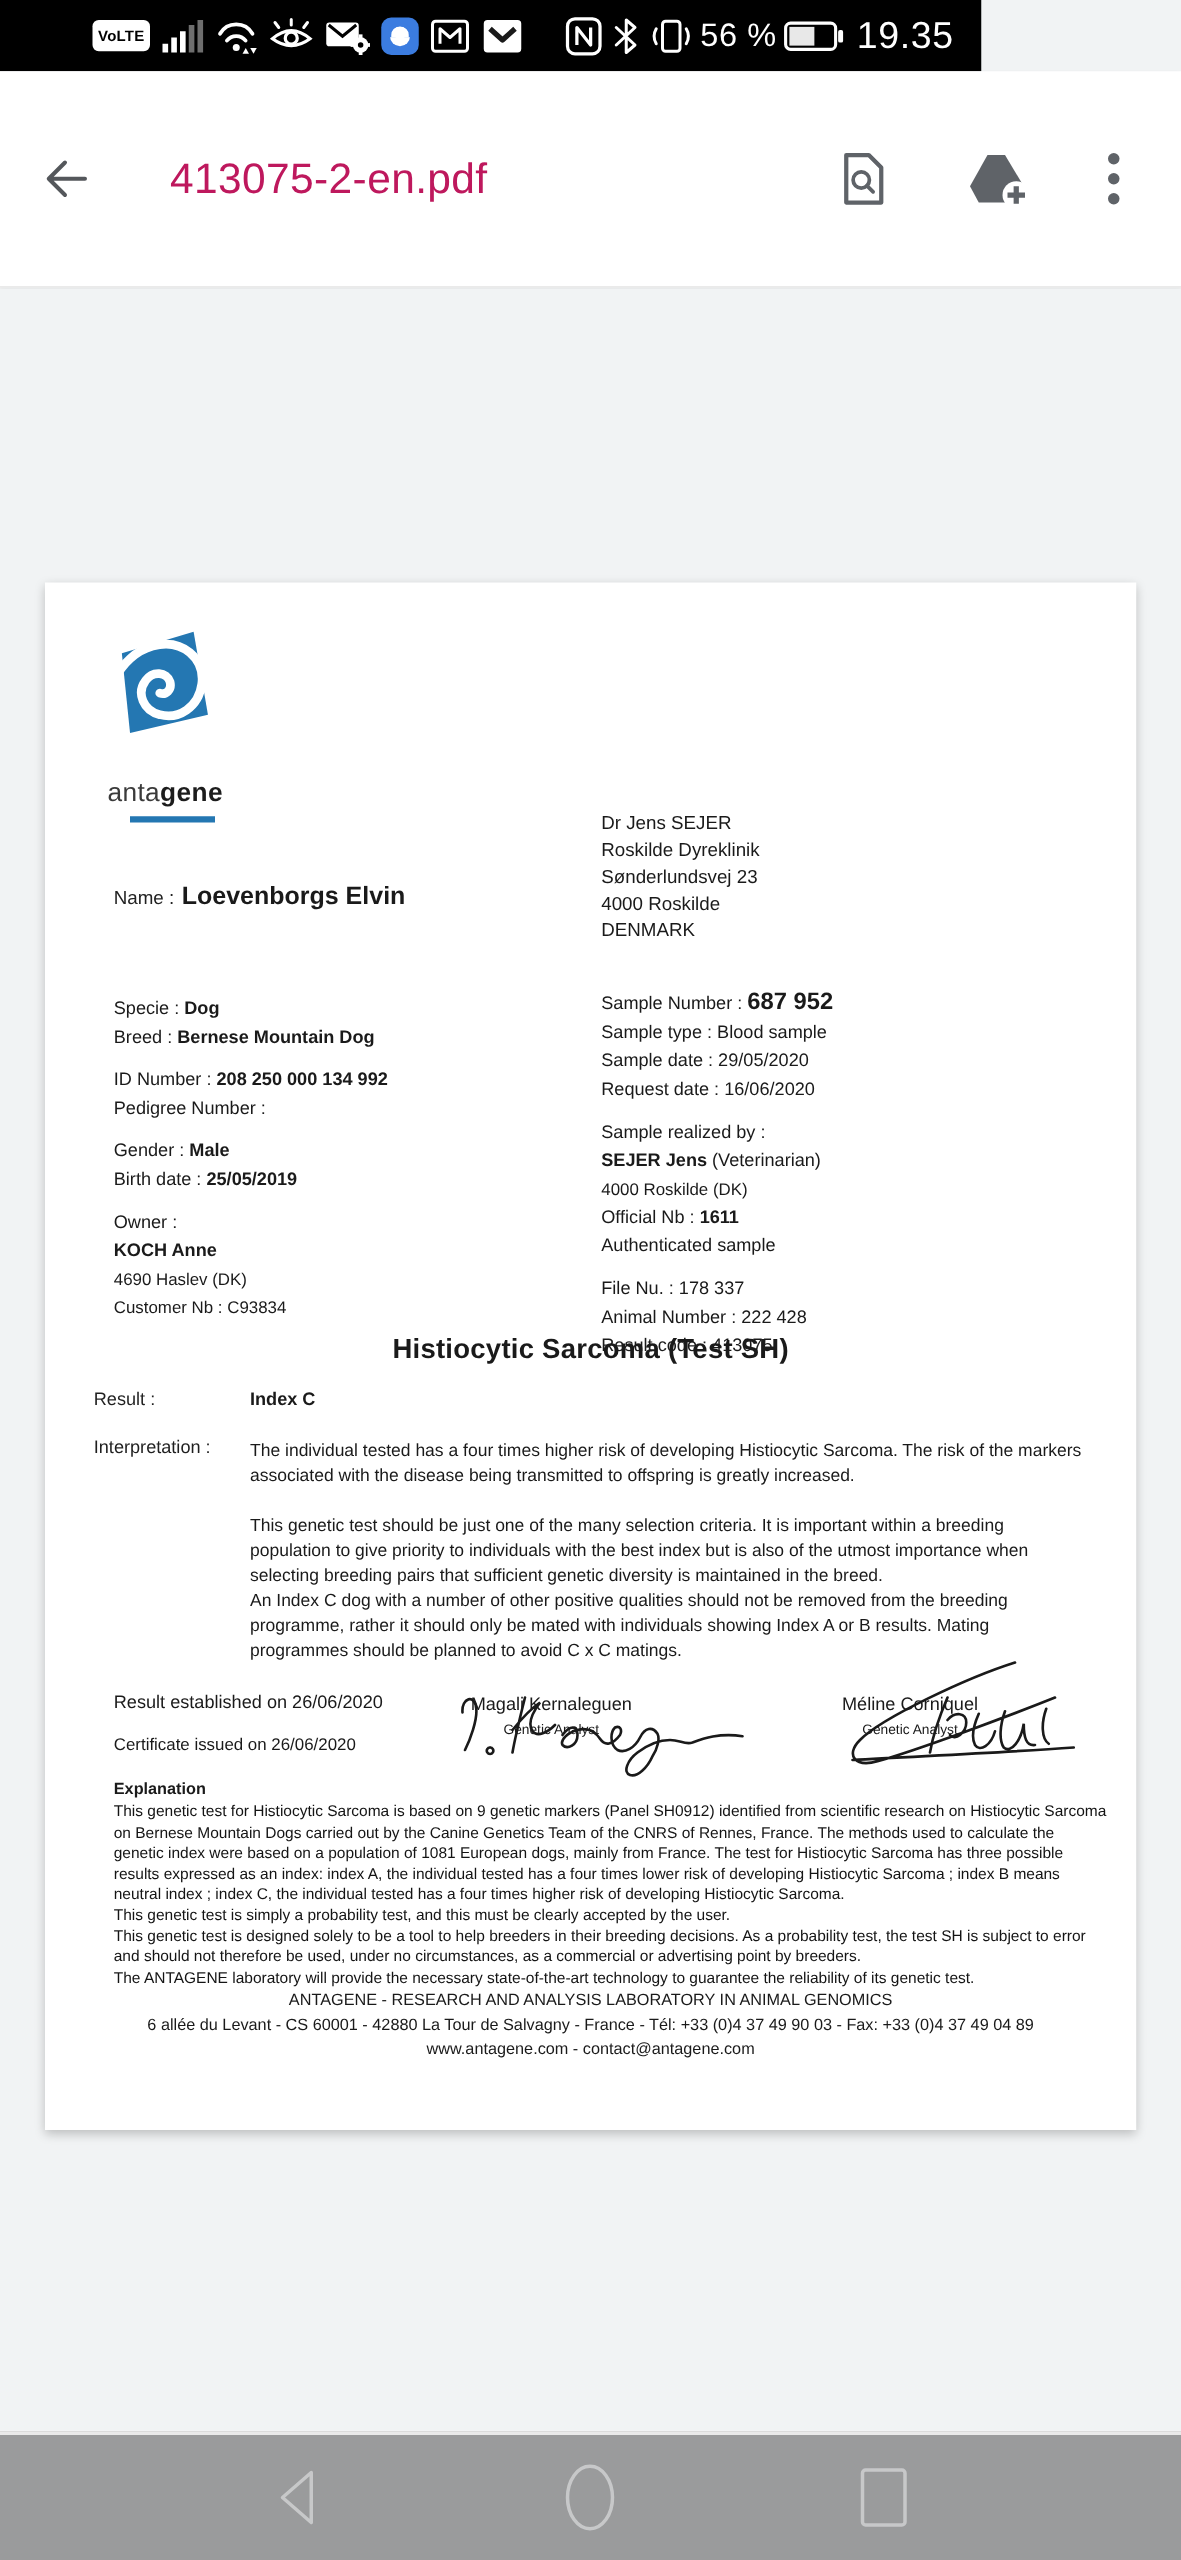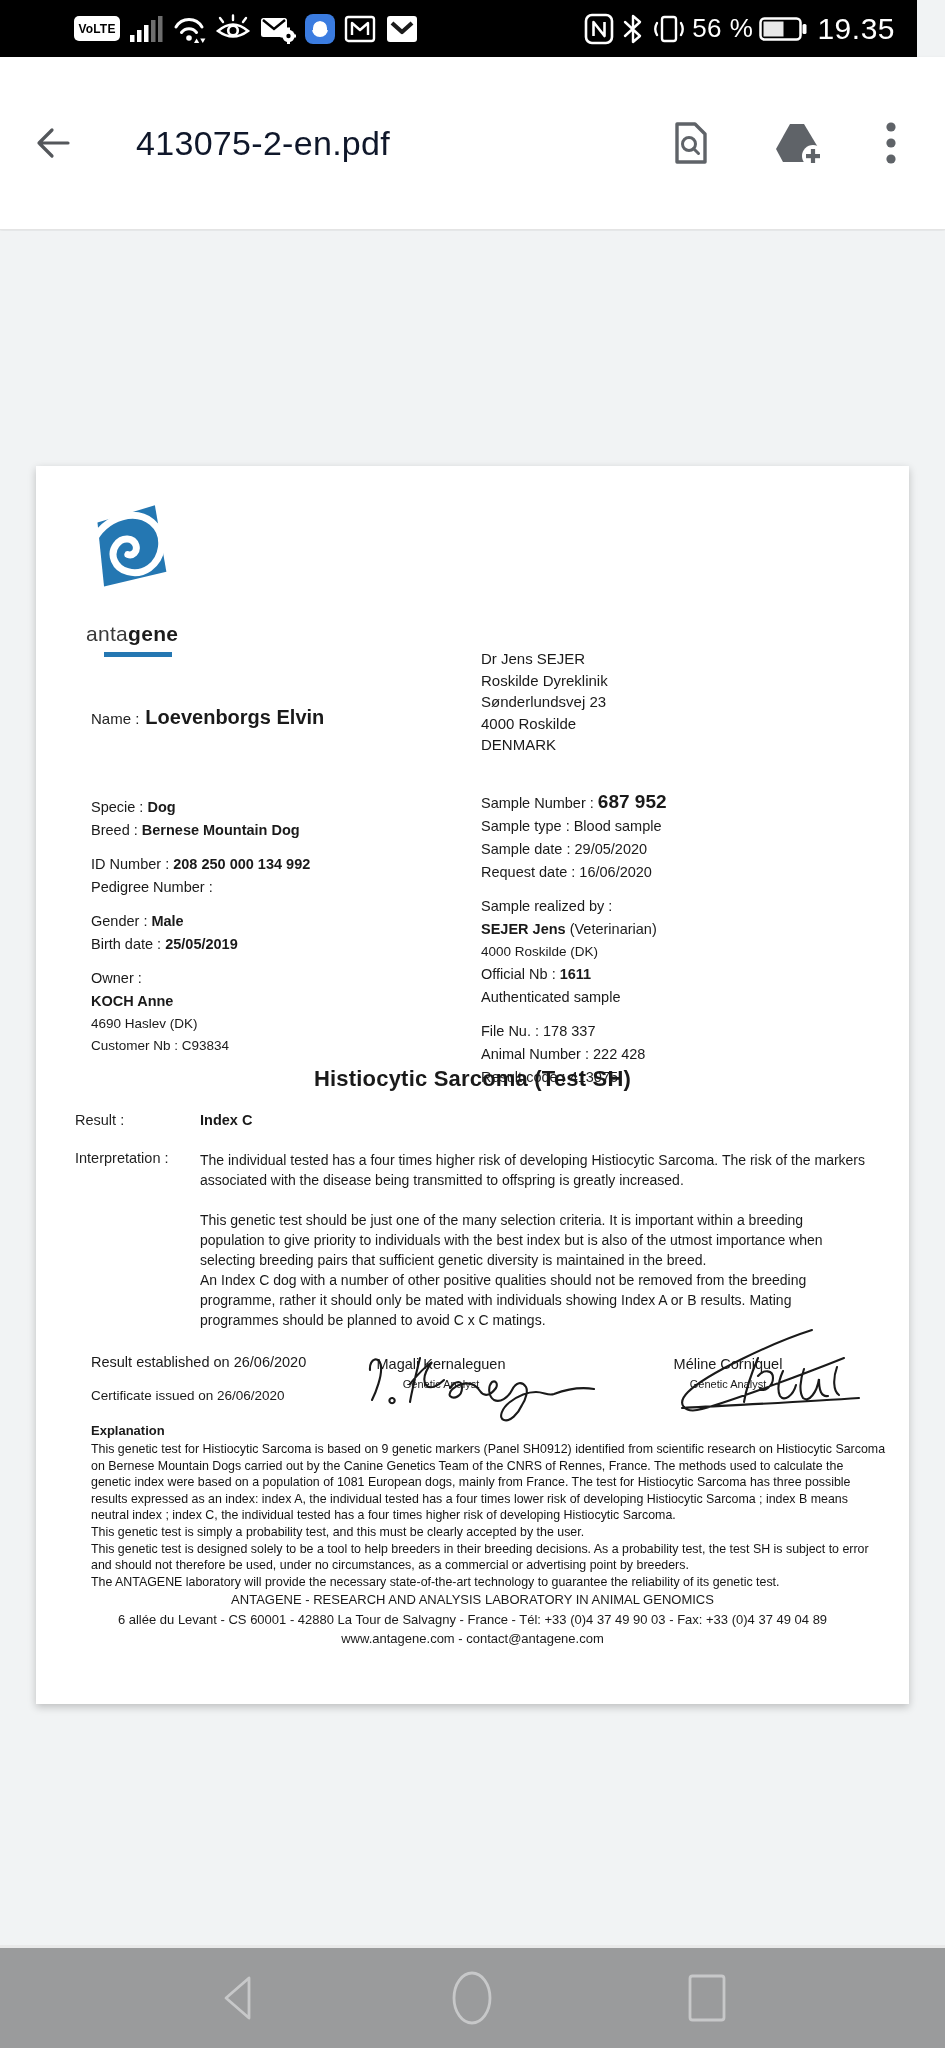--- a/index.html
+++ b/index.html
@@ -1,38 +1,38 @@
 <!DOCTYPE html>
 <html><head>
 <meta charset="utf-8">
 <style>
   * { margin:0; padding:0; box-sizing:border-box; }
   html,body { width:945px; }
   body { font-family:"Liberation Sans", sans-serif; background:#f1f3f4; }
   .screen { position:relative; width:945px; height:2048px; overflow:hidden; background:#f1f3f4; }
 
   
-  .status-bar { position:absolute; top:0; left:0; width:917px; height:57px; background:#000;
+  .status-bar { position:absolute; top:0; left:0; width:785px; height:57px; background:#000;
     display:flex; align-items:center; padding:0 22px; color:#fff; }
   .sb-left { display:flex; align-items:center; gap:9px; margin-left:52px; }
   .sb-right { display:flex; align-items:center; gap:6px; margin-left:auto; }
   .volte { background:#fff; color:#000; font-size:12px; font-weight:bold; border-radius:5px;
     width:46px; height:25px; display:flex; align-items:center; justify-content:center; letter-spacing:.2px; }
   .sb-num { font-size:26px; font-weight:400; letter-spacing:.5px; }
   .sb-time { font-size:30px; font-weight:400; margin-left:4px; letter-spacing:.5px; }
   .appicon-blue { width:30px; height:30px; border-radius:8px; background:#3b7ce0; position:relative; }
   .appicon-blue .head { position:absolute; left:7px; top:7px; width:16px; height:16px; border-radius:50%; background:#fff; }
   .appicon-blue .band { position:absolute; left:5px; top:4px; width:20px; height:12px; border:3px solid #3b7ce0;
     border-bottom:none; border-radius:10px 10px 0 0; }
 
   
   .app-header { position:absolute; top:57px; left:0; width:945px; height:173px; background:#fff;
     display:flex; align-items:center; padding:0 30px; border-bottom:1px solid #e4e4e4;
     box-shadow:0 1px 3px rgba(0,0,0,.08); }
-  .pdf-title { font-size:34px; color:#0f172a; margin-left:62px; letter-spacing:.3px; }
+  .pdf-title { font-size:34px; color:#be185d; margin-left:62px; letter-spacing:.3px; }
   .hdr-icons { display:flex; align-items:center; gap:60px; margin-left:auto; padding-right:18px; }
 
   
   .viewer { position:absolute; top:231px; left:0; width:945px; height:1714px; background:#f1f3f4; }
   .page { position:absolute; left:36px; top:235px; width:873px; height:1238px; background:#fff;
     box-shadow:0 3px 8px rgba(0,0,0,.22); color:#1a1a1a; }
   .abs { position:absolute; }
 
   
   .logo-block { left:50px; top:36px; width:120px; }

